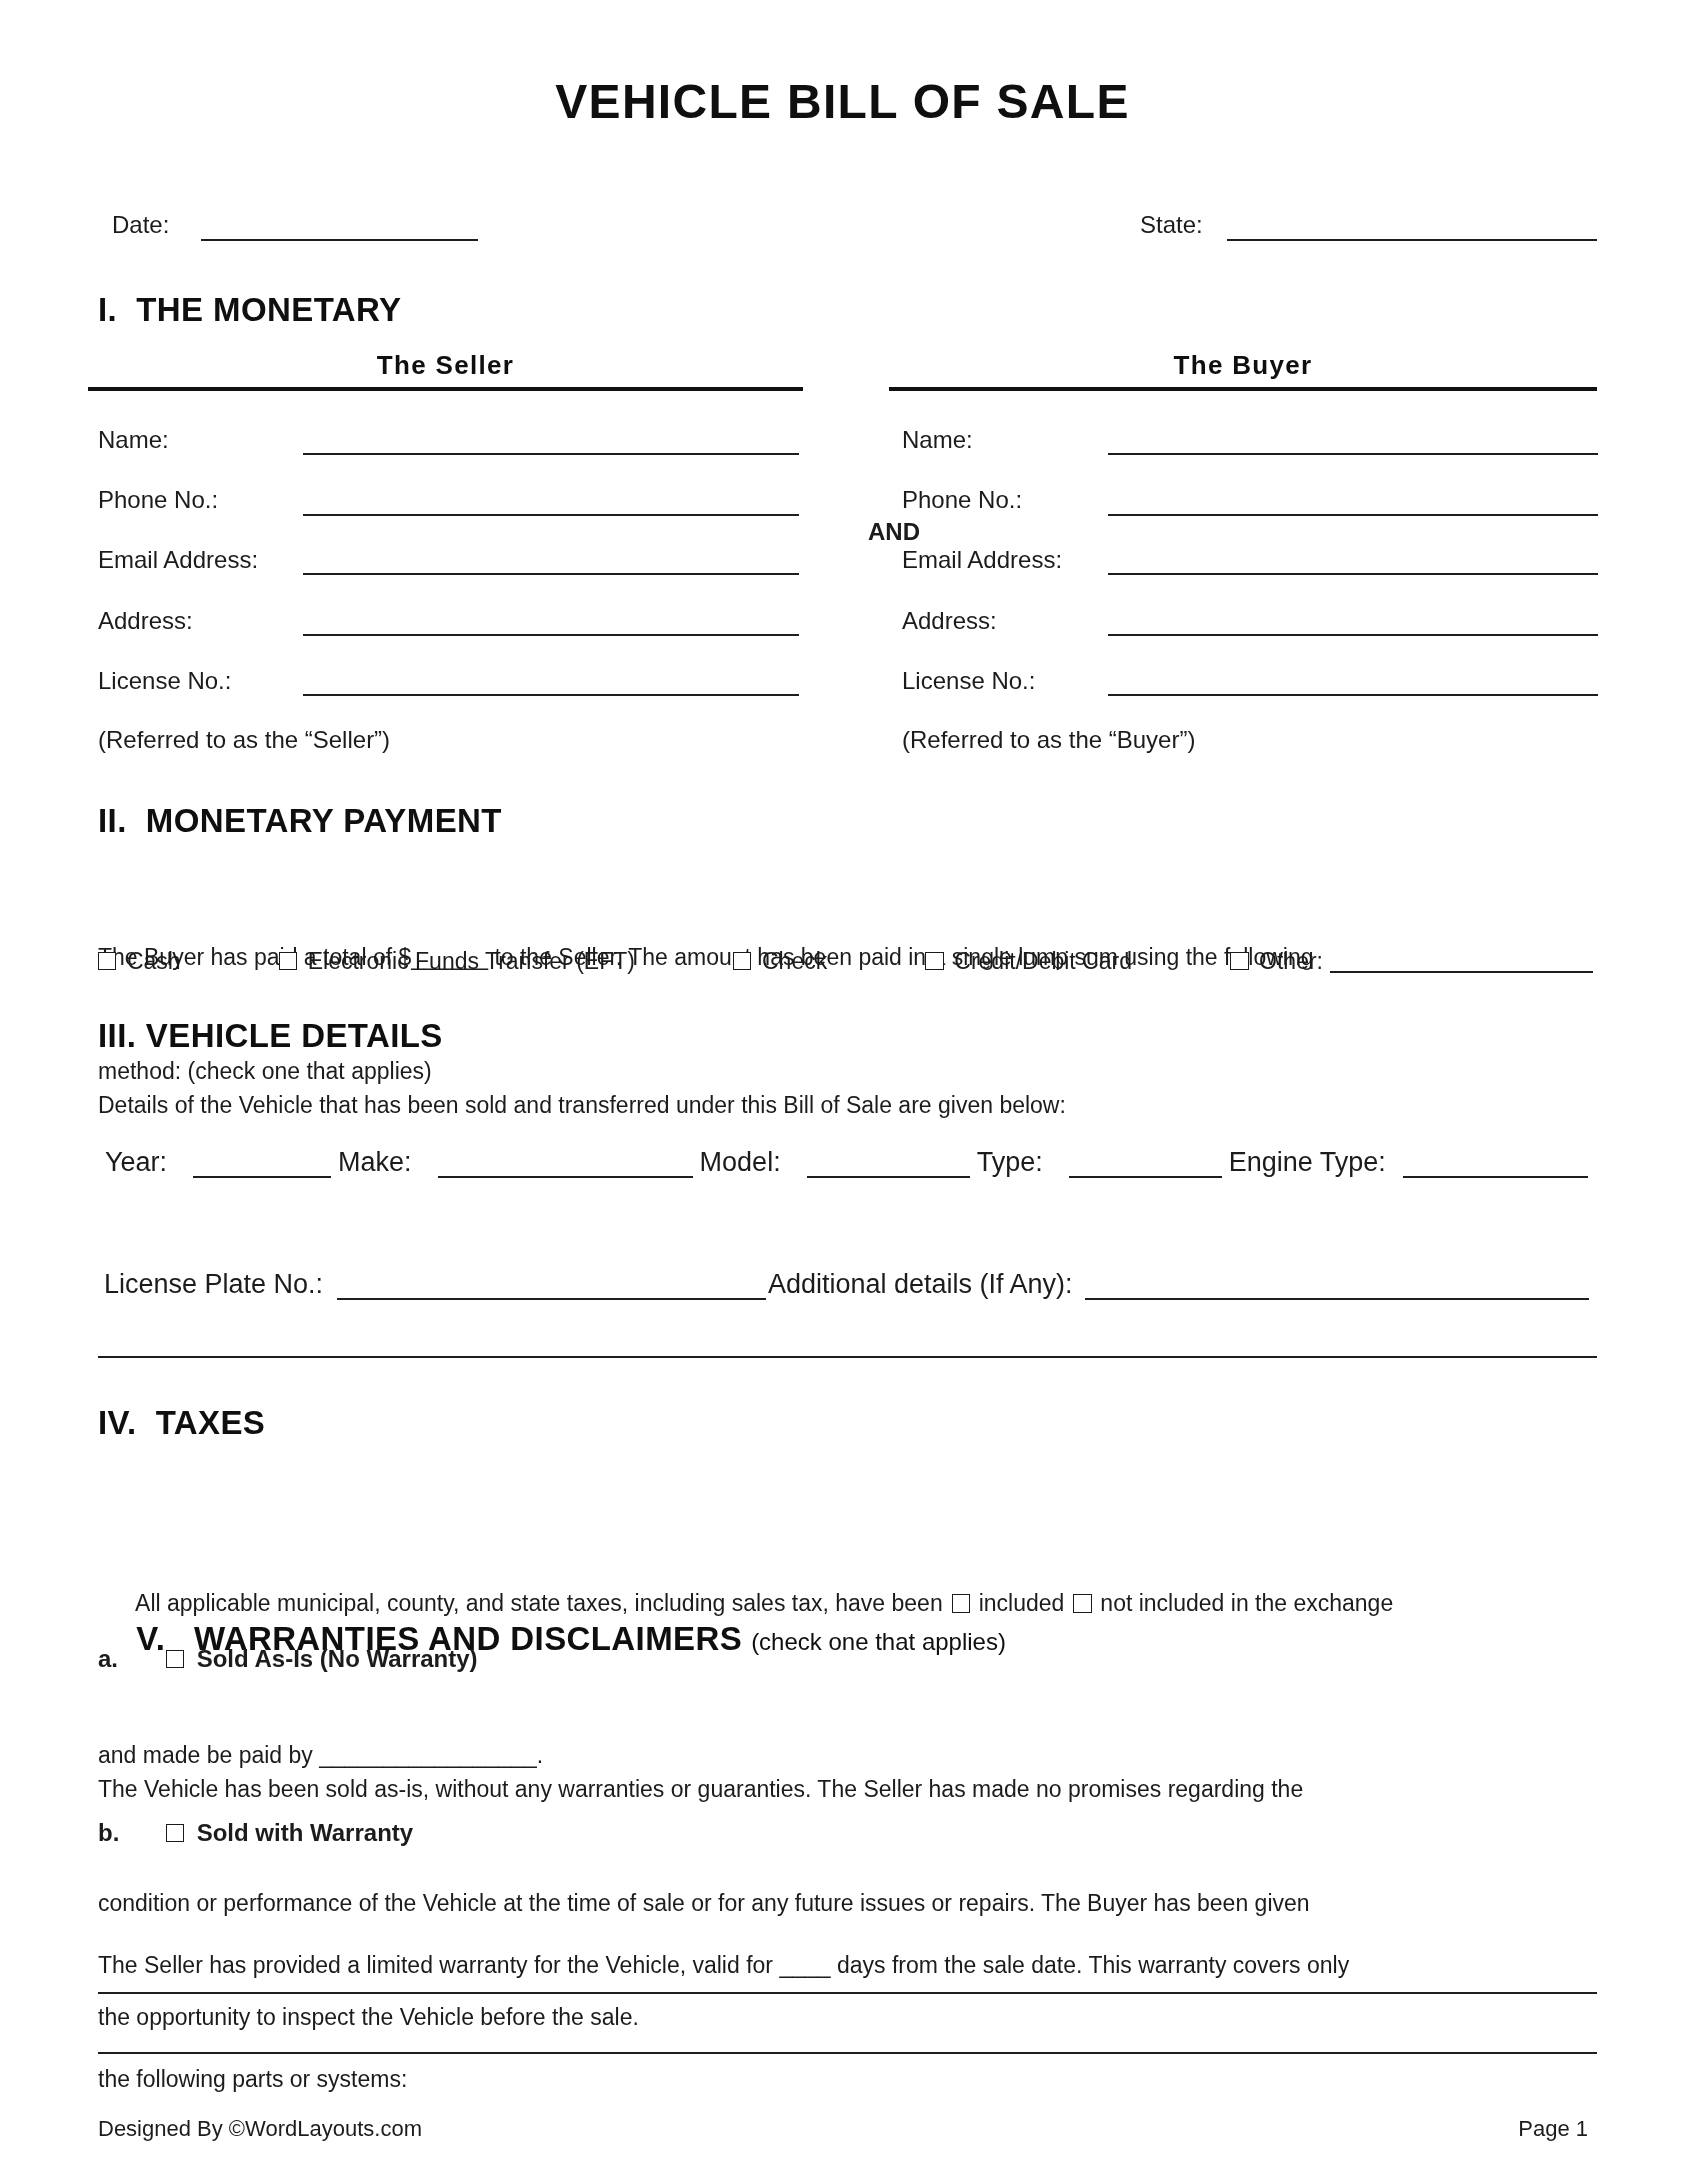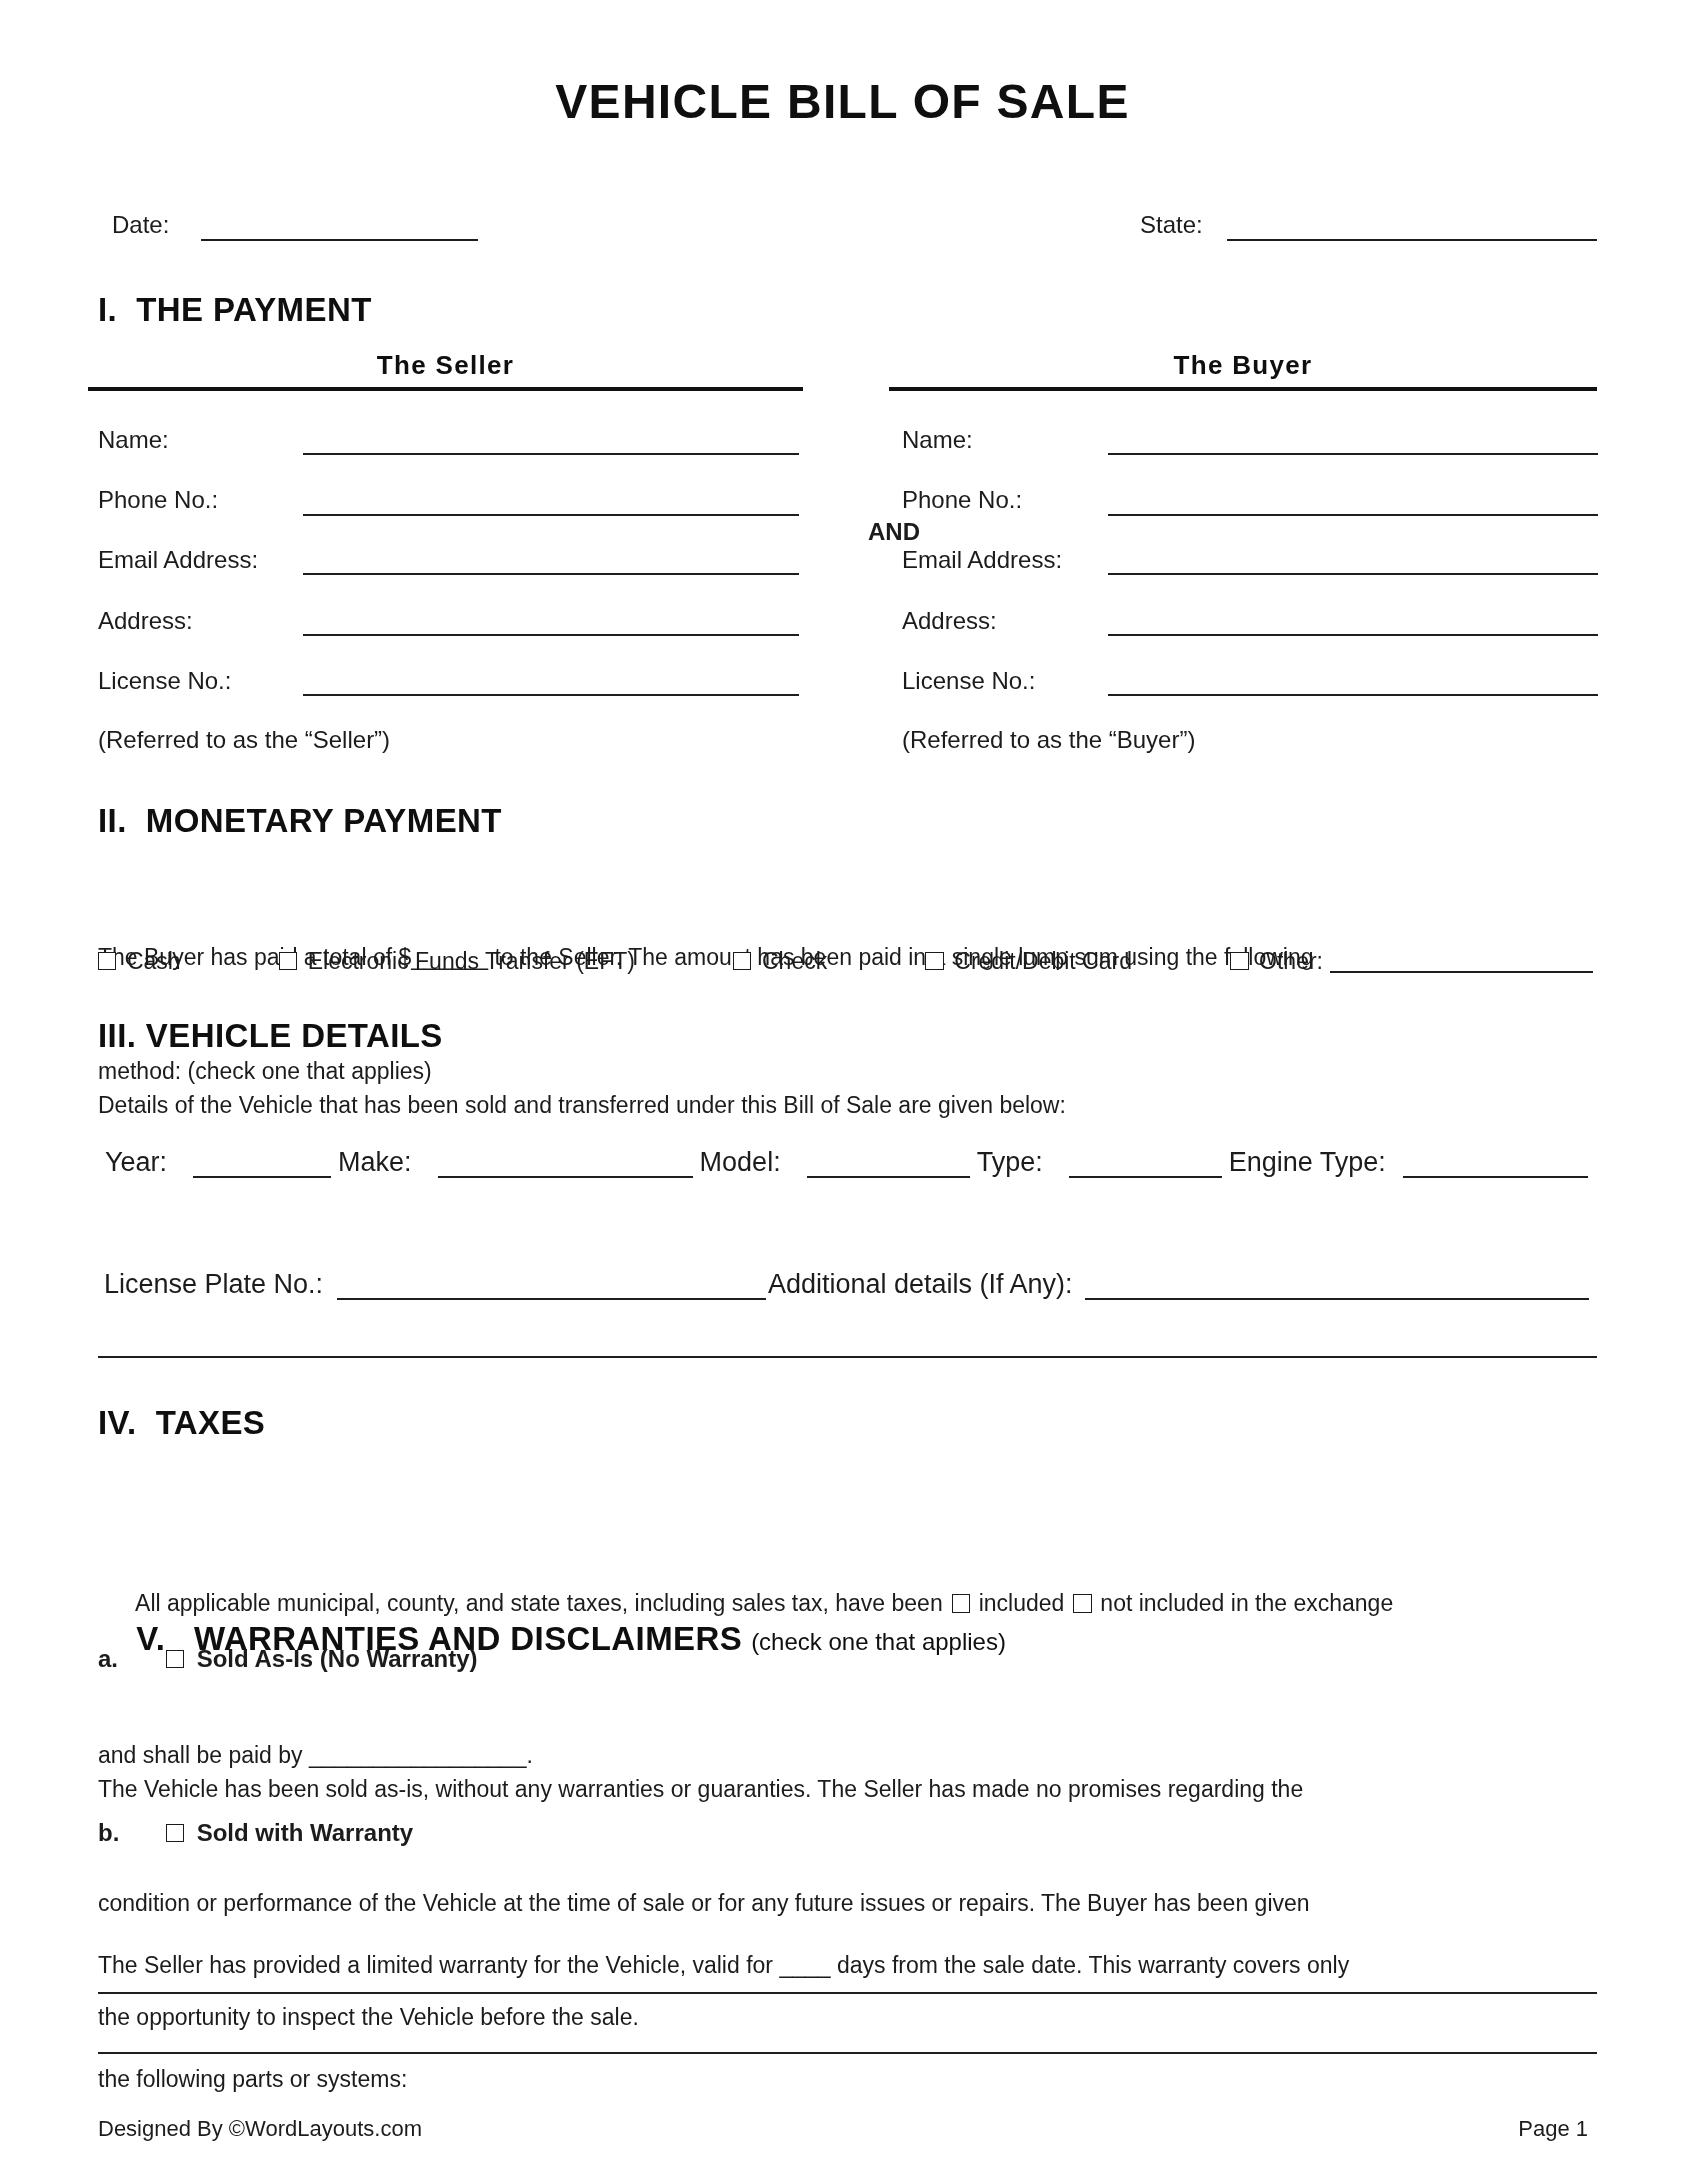--- a/index.html
+++ b/index.html
@@ -42,21 +42,21 @@
 
 <div class="page">
 
   <div class="doc-title">VEHICLE BILL OF SALE</div>
 
   <span class="lbl" style="left:112px;top:211px;">Date:</span>
   <div class="line" style="left:201px;top:239px;width:277px;"></div>
   <span class="lbl" style="left:1140px;top:211px;">State:</span>
   <div class="line" style="left:1227px;top:239px;width:370px;"></div>
 
-  <div class="sec-h" style="left:98px;top:291px;">I.  THE PAYMENT</div>
+  <div class="sec-h" style="left:98px;top:291px;">I.  THE MONETARY</div>
 
   <div class="col-h" style="left:88px;top:350px;width:715px;">The Seller</div>
   <div class="thick" style="left:88px;top:387px;width:715px;"></div>
   <div class="col-h" style="left:889px;top:350px;width:708px;">The Buyer</div>
   <div class="thick" style="left:889px;top:387px;width:708px;"></div>
 
   <span class="lbl" style="left:98px;top:426px;">Name:</span>
   <div class="line" style="left:303px;top:453px;width:496px;"></div>
   <span class="lbl" style="left:98px;top:486px;">Phone No.:</span>
   <div class="line" style="left:303px;top:514px;width:496px;"></div>
@@ -136,21 +136,21 @@
     <div class="fl grow"></div>
   </div>
 
   <div class="line" style="left:98px;top:1356px;width:1499px;border-bottom-width:2.6px;"></div>
 
   <div class="sec-h" style="left:98px;top:1404px;">IV.  TAXES</div>
   <div class="para" style="left:98px;top:1470px;width:1503px;">
     <span class="bl">
       <span>All applicable municipal, county, and state taxes, including sales tax, have been</span><span class="cb"></span><span>included</span><span class="cb"></span><span>not included in the exchange</span>
     </span>
-    <span class="bl">and shall be paid by _________________.</span>
+    <span class="bl">and made be paid by _________________.</span>
   </div>
 
   <div class="sec-h" style="left:98px;top:1582px;">
     <span>V.   WARRANTIES AND DISCLAIMERS</span><span class="hnote">(check one that applies)</span>
   </div>
 
   <div class="wopt" style="left:98px;top:1645px;">
     <span class="idx">a.</span>
     <span class="cb"></span>
     <span>Sold As-Is (No Warranty)</span>

